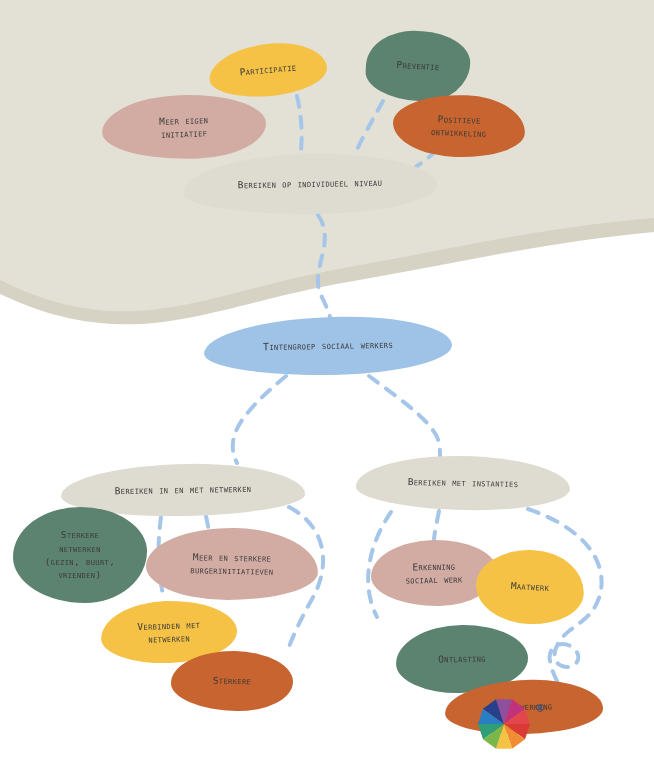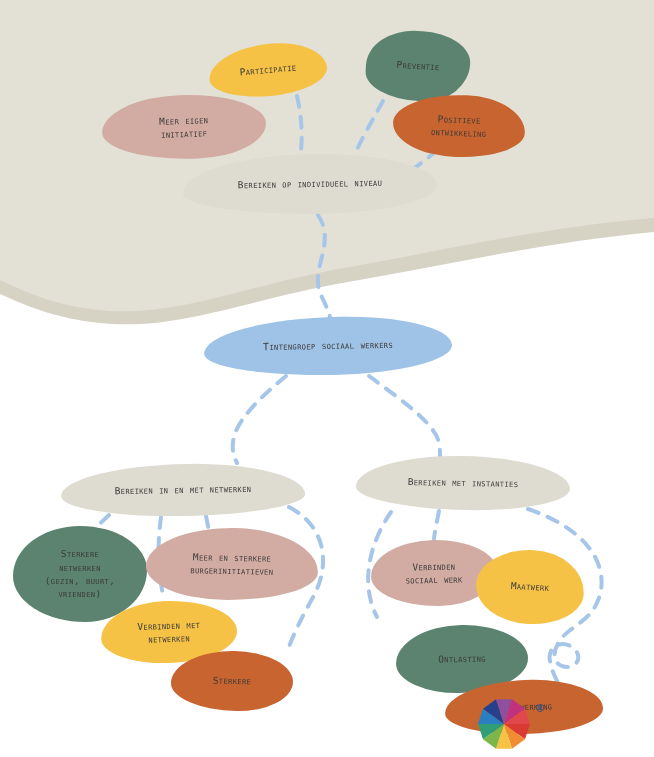--- a/index.html
+++ b/index.html
@@ -71,42 +71,42 @@
   </div>
 
   <div class="node" style="left:204px;top:317px;width:248px;height:58px;background:var(--node-blue);border-radius:55% 45% 48% 52%/60% 52% 48% 40%;transform:rotate(-1deg);padding:6px 10px;font-size:10px;">
     <span>Tintengroep sociaal werkers</span>
   </div>
 
   <div class="node" style="left:61px;top:464px;width:244px;height:52px;background:var(--node-gray);border-radius:52% 48% 50% 50%/58% 62% 38% 42%;transform:rotate(-1deg);padding:6px 10px;">
     <span>Bereiken in en met netwerken</span>
   </div>
 
-  <div class="node" style="left:13px;top:526px;width:134px;height:96px;background:var(--node-teal);border-radius:50% 50% 46% 54%/52% 46% 54% 48%;padding:6px 28px;">
+  <div class="node" style="left:13px;top:507px;width:134px;height:96px;background:var(--node-teal);border-radius:50% 50% 46% 54%/52% 46% 54% 48%;padding:6px 28px;">
     <span>Sterkere netwerken (gezin, buurt, vrienden)</span>
   </div>
 
   <div class="node" style="left:146px;top:528px;width:172px;height:72px;background:var(--node-pink);border-radius:52% 48% 55% 45%/55% 60% 40% 45%;transform:rotate(1deg);padding:6px 20px;">
     <span>Meer en sterkere burgerinitiatieven</span>
   </div>
 
   <div class="node" style="left:101px;top:601px;width:136px;height:62px;background:var(--node-yellow);border-radius:48% 52% 50% 50%/58% 52% 48% 42%;transform:rotate(-2deg);padding:6px 16px;">
     <span>Verbinden met netwerken</span>
   </div>
 
   <div class="node" style="left:171px;top:651px;width:122px;height:60px;background:var(--node-orange);border-radius:52% 48% 46% 54%/55% 50% 50% 45%;transform:rotate(1deg);padding:6px 10px;">
     <span>Sterkere</span>
   </div>
 
   <div class="node" style="left:356px;top:456px;width:214px;height:54px;background:var(--node-gray);border-radius:50% 50% 48% 52%/60% 58% 42% 40%;transform:rotate(1deg);padding:6px 10px;">
     <span>Bereiken met instanties</span>
   </div>
 
   <div class="node" style="left:371px;top:540px;width:126px;height:66px;background:var(--node-pink);border-radius:50% 50% 46% 54%/54% 48% 52% 46%;transform:rotate(-1deg);padding:6px 26px;">
-    <span>Verbinden sociaal werk</span>
+    <span>Erkenning sociaal werk</span>
   </div>
 
   <div class="node" style="left:476px;top:550px;width:108px;height:74px;background:var(--node-yellow);border-radius:52% 48% 50% 50%/50% 56% 44% 50%;transform:rotate(3deg);padding:6px 10px;">
     <span>Maatwerk</span>
   </div>
 
   <div class="node" style="left:396px;top:625px;width:132px;height:68px;background:var(--node-teal);border-radius:50% 50% 52% 48%/56% 50% 50% 44%;transform:rotate(-1deg);padding:6px 10px;">
     <span>Ontlasting</span>
   </div>
 

